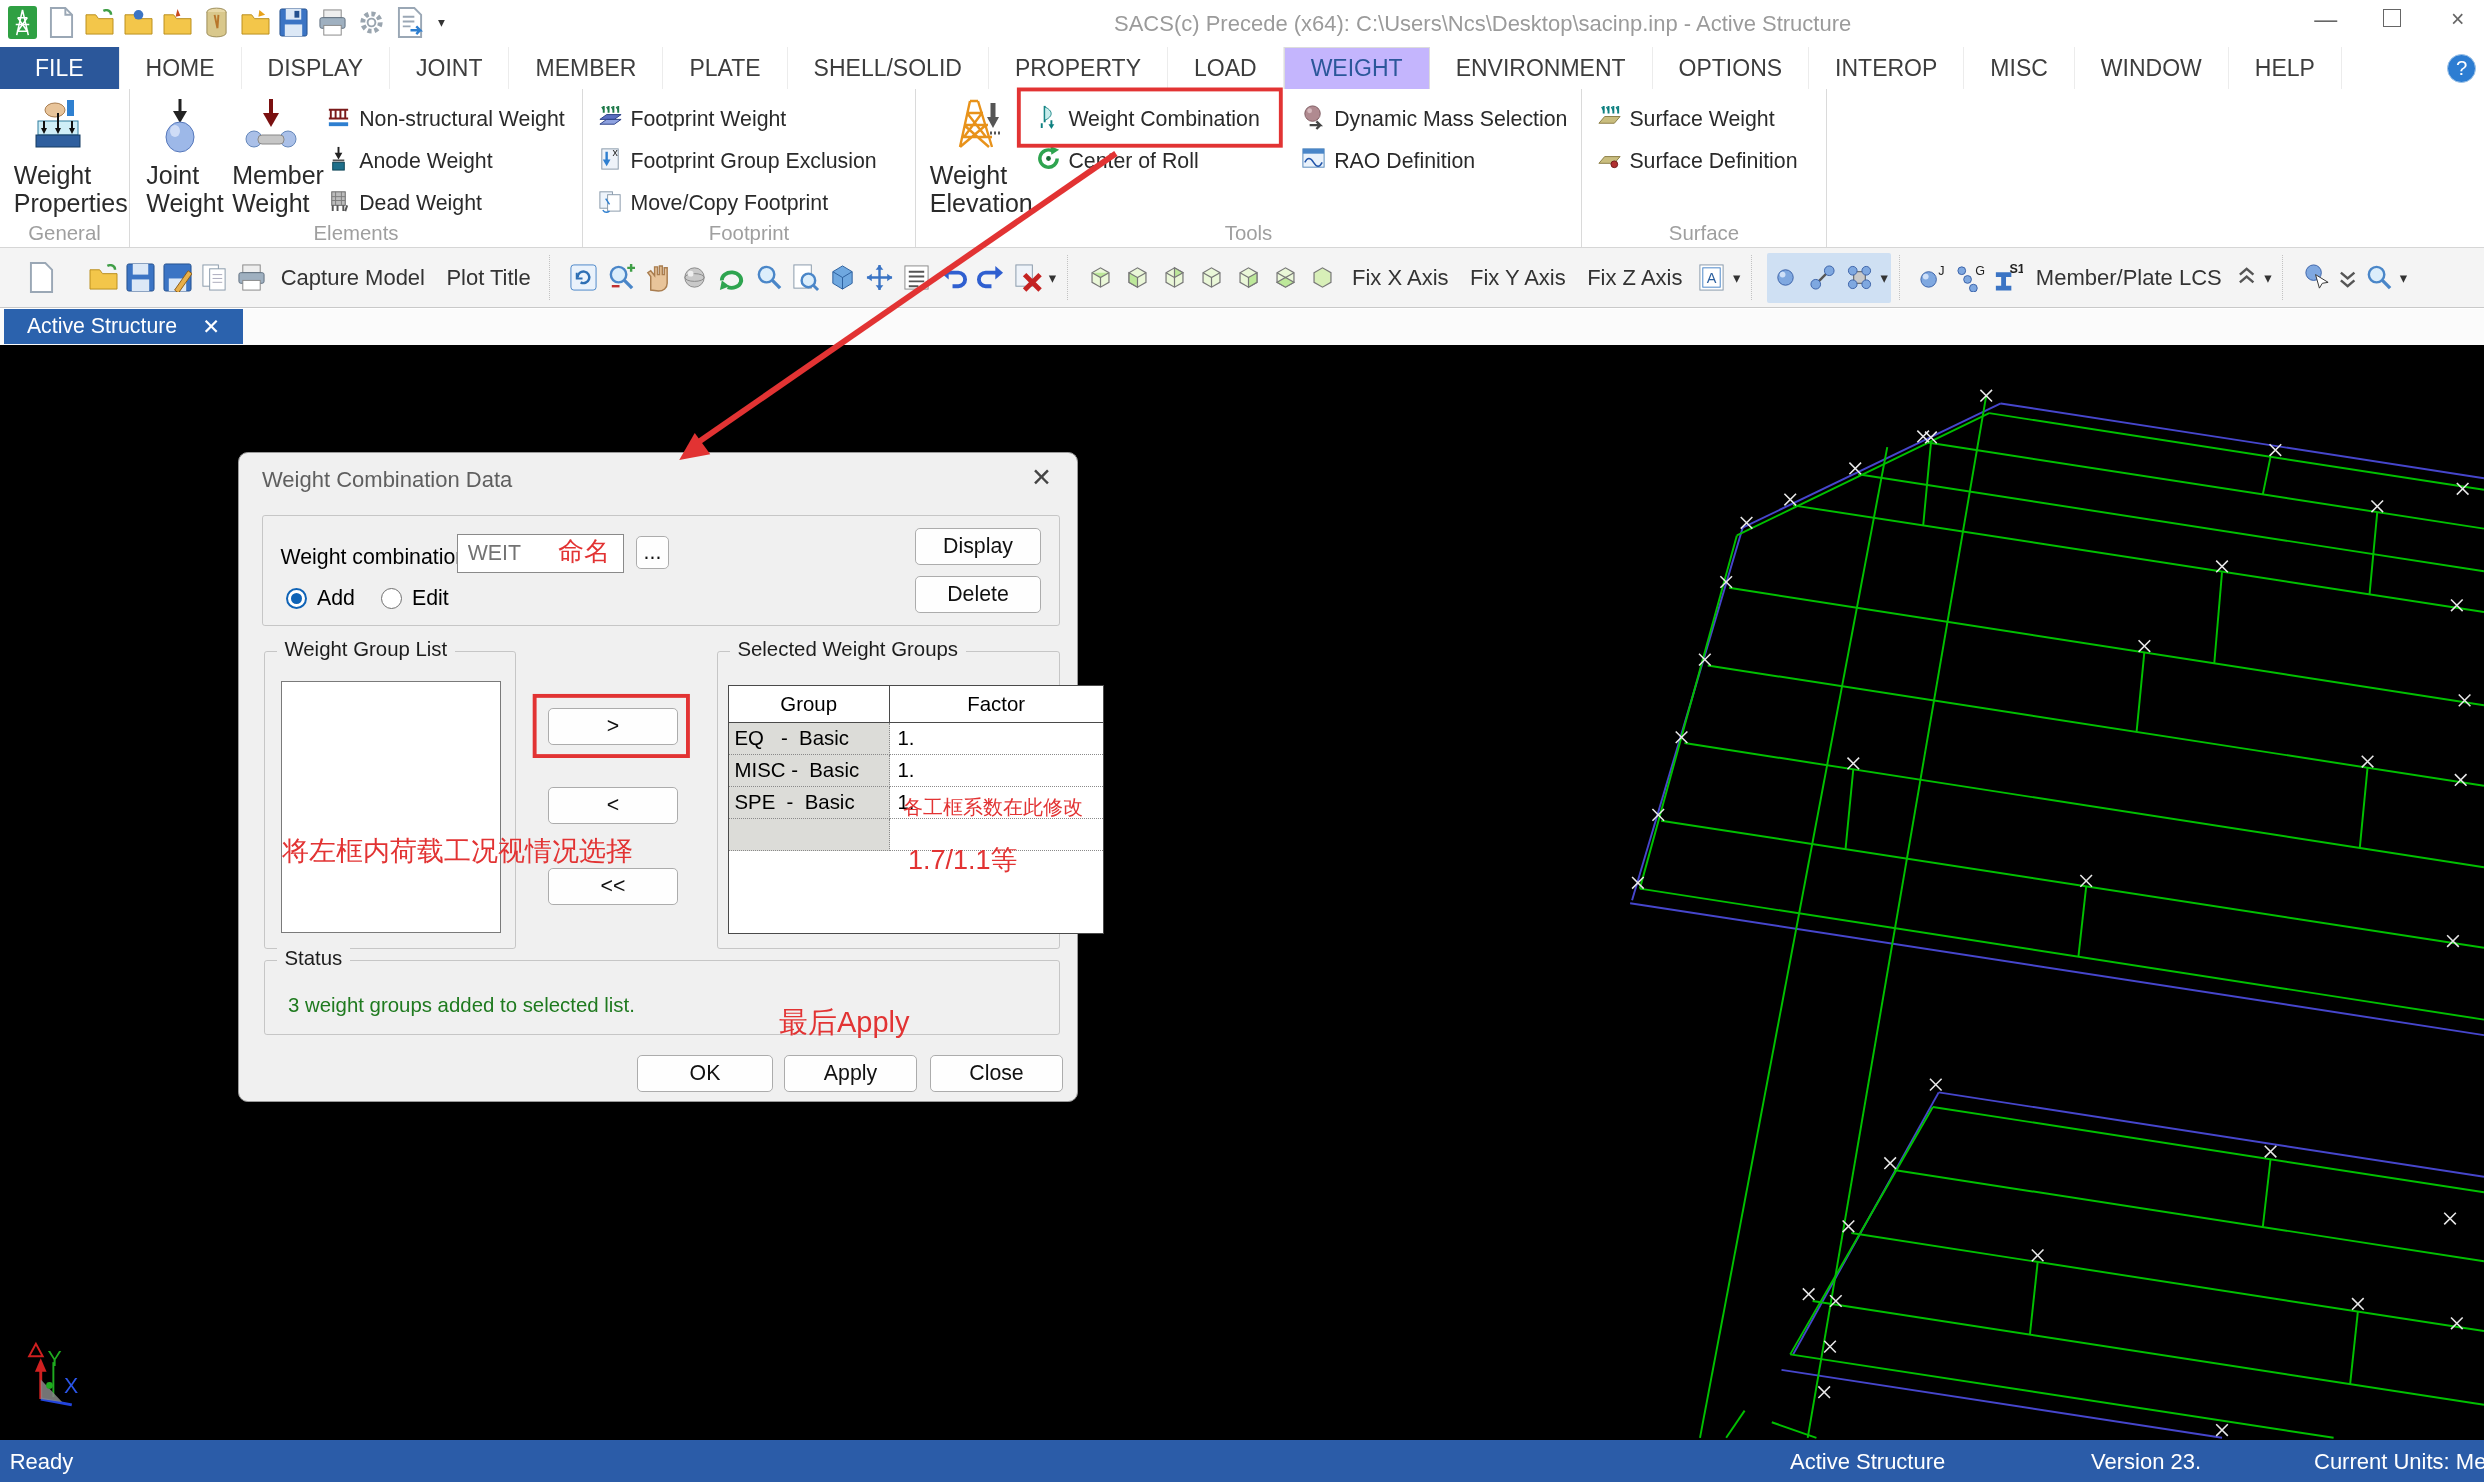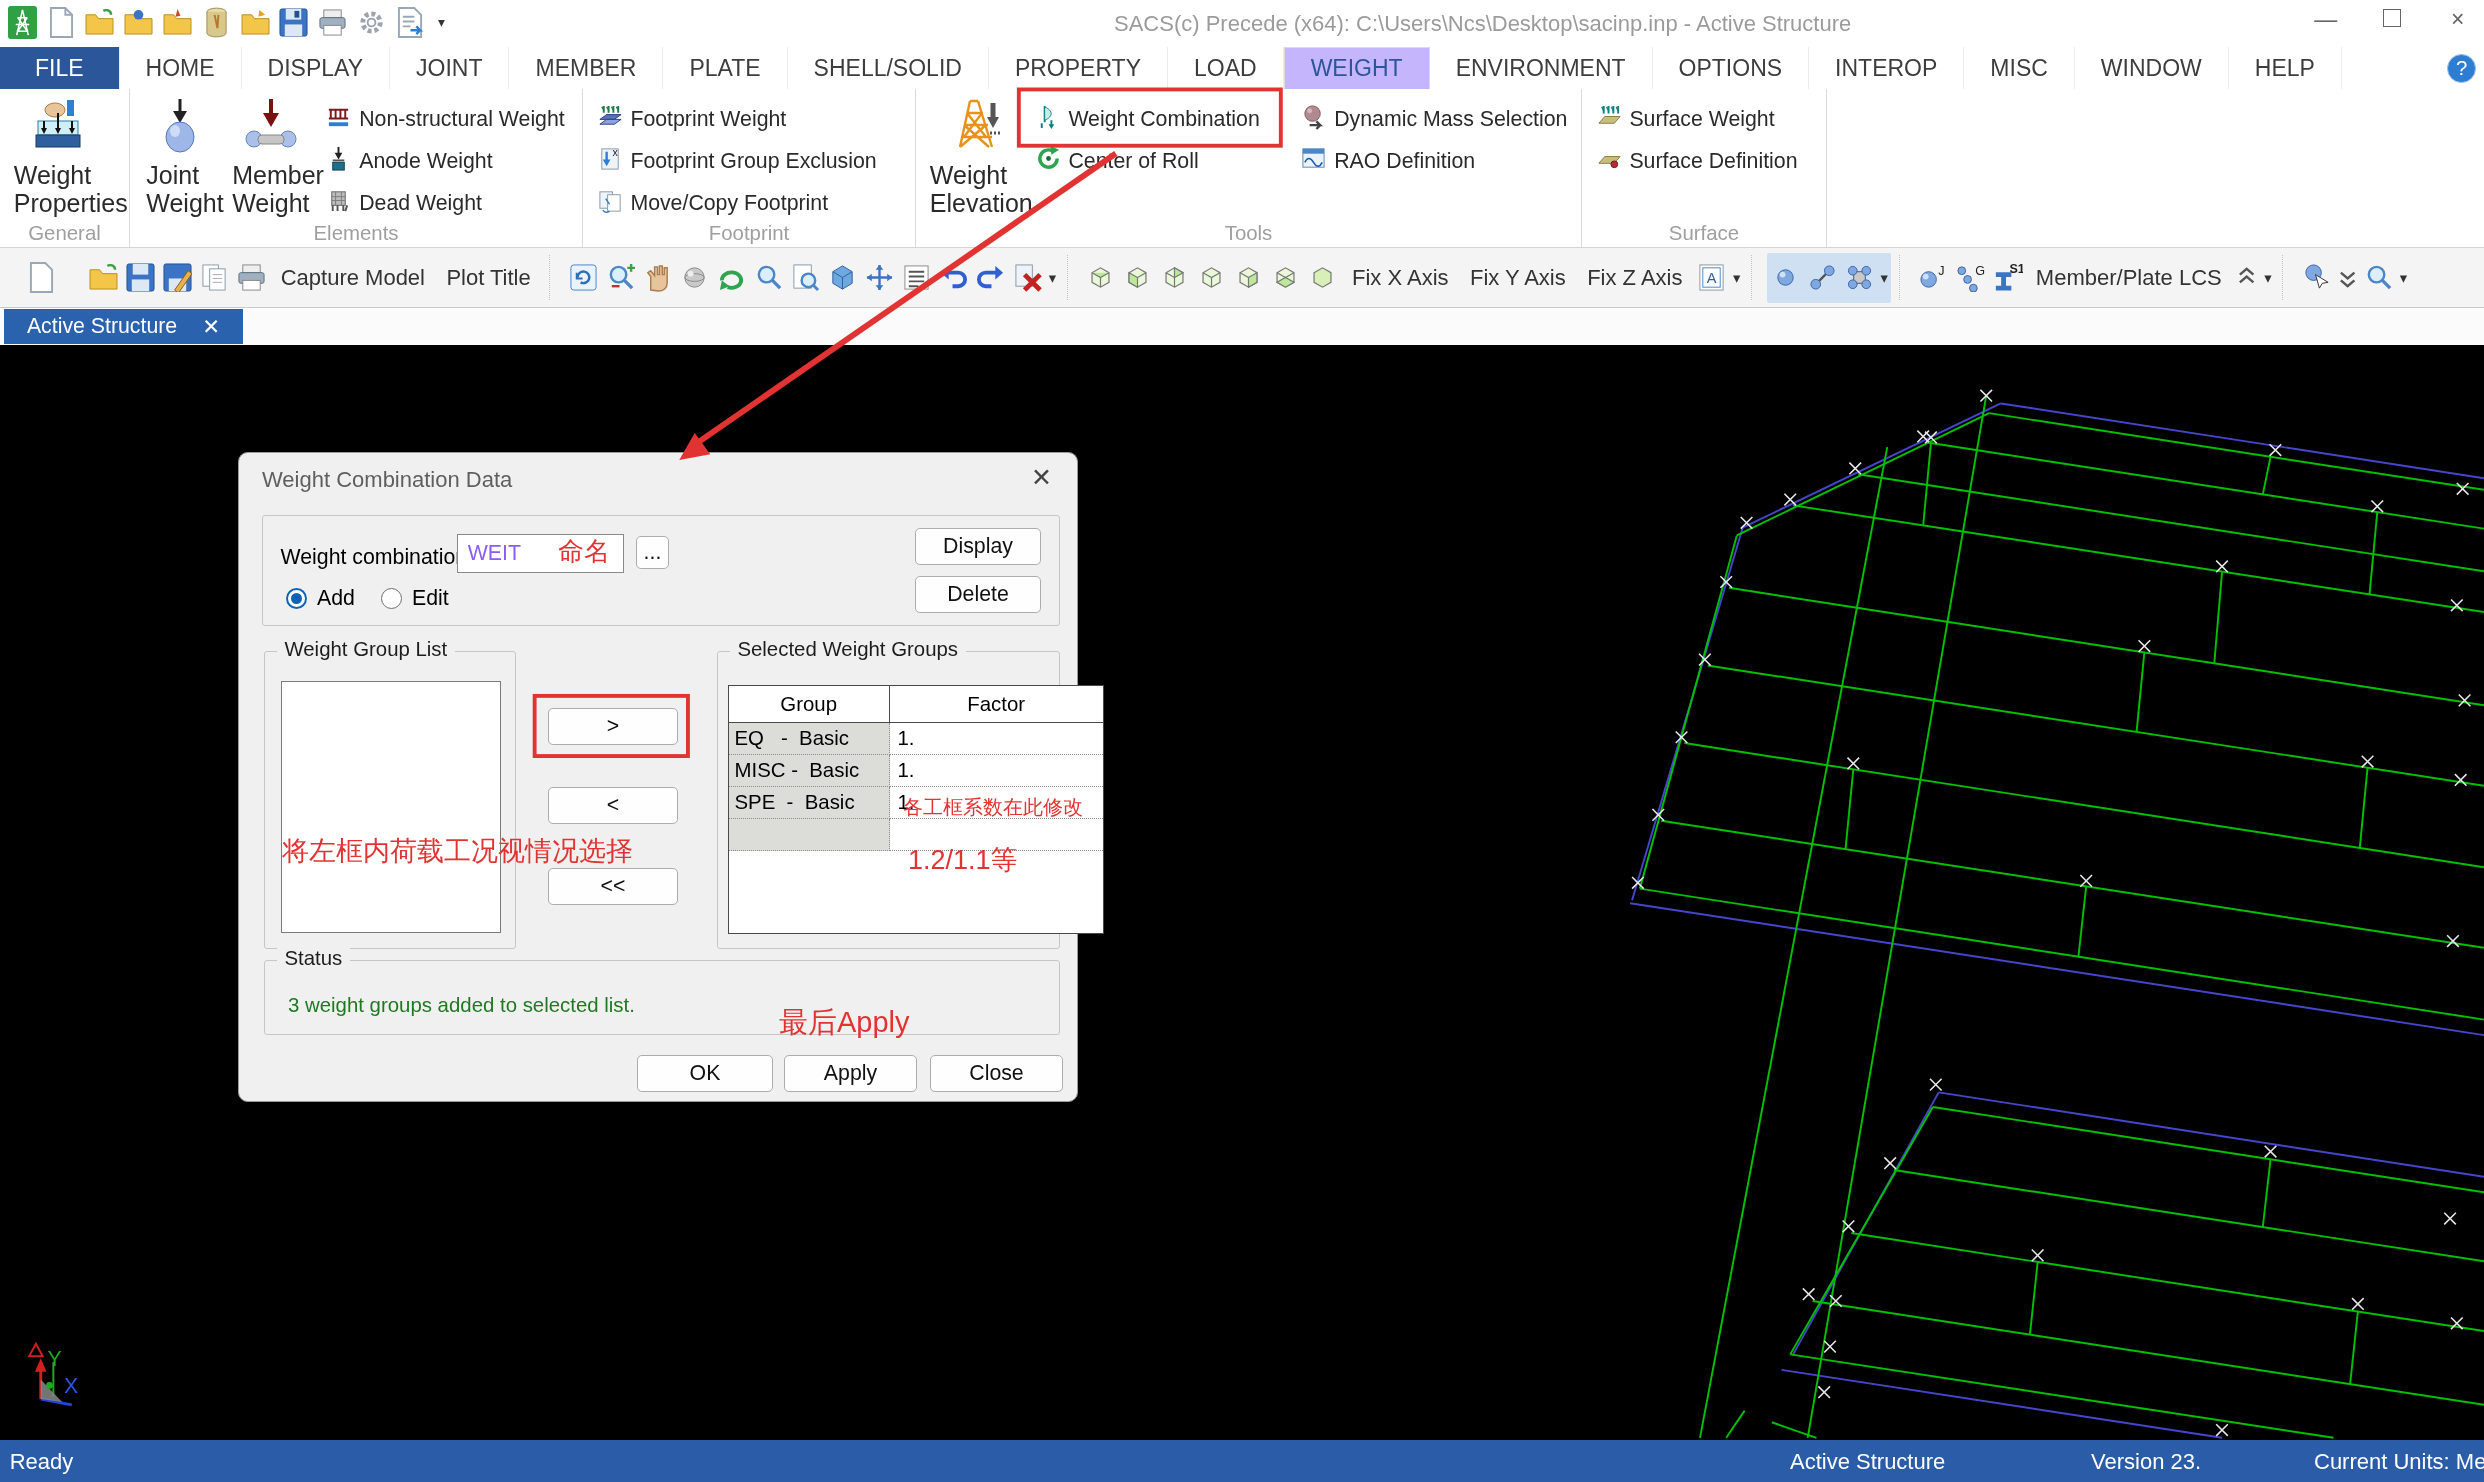--- a/index.html
+++ b/index.html
@@ -51,21 +51,21 @@
   #statusbar .sit { position:absolute; top:8.7px; white-space:nowrap; }
 
   
   #dialog { position:absolute; left:238px; top:452px; width:840px; height:650px; background:#f0f0f0; border:1px solid #9a9a9a; border-radius:9.7px; box-shadow:0 9.7px 33px rgba(0,0,0,0.6); z-index:20; }
   #dlg-title { position:absolute; left:23px; top:13.6px; font-size:22px; color:#5f5f5f; }
   #dlg-close { position:absolute; right:25px; top:9.7px; font-size:25px; color:#444; }
   .gbox { position:absolute; border:1px solid #c6c6c6; border-radius:2.9px; }
   .glabel { position:absolute; top:-13.6px; left:11.6px; background:#f0f0f0; padding:0 7.8px; font-size:20.4px; color:#1d1d1d; white-space:nowrap; }
   .btn { position:absolute; background:#fefefe; border:1px solid #acacac; border-radius:4.9px; font-size:21.3px; color:#111; display:flex; align-items:center; justify-content:center; }
   #combo-label { position:absolute; left:17.5px; top:29px; font-size:21.3px; color:#000; }
-  #combo-input { position:absolute; left:194px; top:17.5px; width:167px; height:39px; border:1px solid #8a8a8a; background:#fff; font-size:21.3px; font-family:inherit; padding-left:9.7px; color:#8b5cf6; }
+  #combo-input { position:absolute; left:194px; top:17.5px; width:167px; height:39px; border:1px solid #8a8a8a; background:#fff; font-size:21.3px; font-family:inherit; padding-left:9.7px; color:#737373; }
   .radio { width:21.3px; height:21.3px; border-radius:50%; border:1.9px solid #707070; background:#fff; display:inline-block; position:relative; }
   .radio.sel { border:2.9px solid #0f63b6; }
   .radio.sel::after { content:""; position:absolute; inset:2.9px; border-radius:50%; background:#0f63b6; }
   .radrow { position:absolute; display:flex; align-items:center; gap:9.7px; font-size:21.3px; color:#000; }
   #grouplist-box { left:25px; top:198px; width:252px; height:298px; }
   #grouplist { position:absolute; left:15.5px; top:29px; width:220px; height:252px; background:#fff; border:1px solid #7a7a7a; }
   #selected-box { left:478px; top:198px; width:343px; height:298px; }
   #wtable { position:absolute; left:9.7px; top:33px; width:376px; height:249px; background:#fff; border:1.9px solid #4a4a4a; }
   .trow { display:flex; height:32px; }
   .trow.head { height:37px; border-bottom:1.9px solid #4a4a4a; }
@@ -802,21 +802,21 @@
   </div>
 
   <div class="btn" style="left:398px; top:602px; width:136px; height:37px;">OK</div>
   <div class="btn" style="left:545px; top:602px; width:133px; height:37px;">Apply</div>
   <div class="btn" style="left:691px; top:602px; width:133px; height:37px;">Close</div>
 </div>
 
 <div class="redtext" style="left:558px; top:534px; font-size:26px;">命名</div>
 <div class="redtext" style="left:282px; top:833px; font-size:27px;">将左框内荷载工况视情况选择</div>
 <div class="redtext" style="left:903px; top:794px; font-size:20px;">各工框系数在此修改</div>
-<div class="redtext" style="left:908px; top:842px; font-size:27px;">1.2/1.1等</div>
+<div class="redtext" style="left:908px; top:842px; font-size:27px;">1.7/1.1等</div>
 <div class="redtext" style="left:779px; top:1003px; font-size:29px;">最后Apply</div>
 
 <svg id="overlay" viewBox="0 0 2560 1528" width="2484" height="1483">
   <rect x="1050" y="92" width="270" height="58" fill="none" stroke="#e23333" stroke-width="4"></rect>
   <rect x="551" y="717" width="158" height="62" fill="none" stroke="#e23333" stroke-width="4"></rect>
   <line x1="1150" y1="158" x2="716" y2="458" stroke="#e23333" stroke-width="6"></line>
   <polygon points="700,474 716,446 732,468" fill="#e23333"></polygon>
 </svg>
 
 

